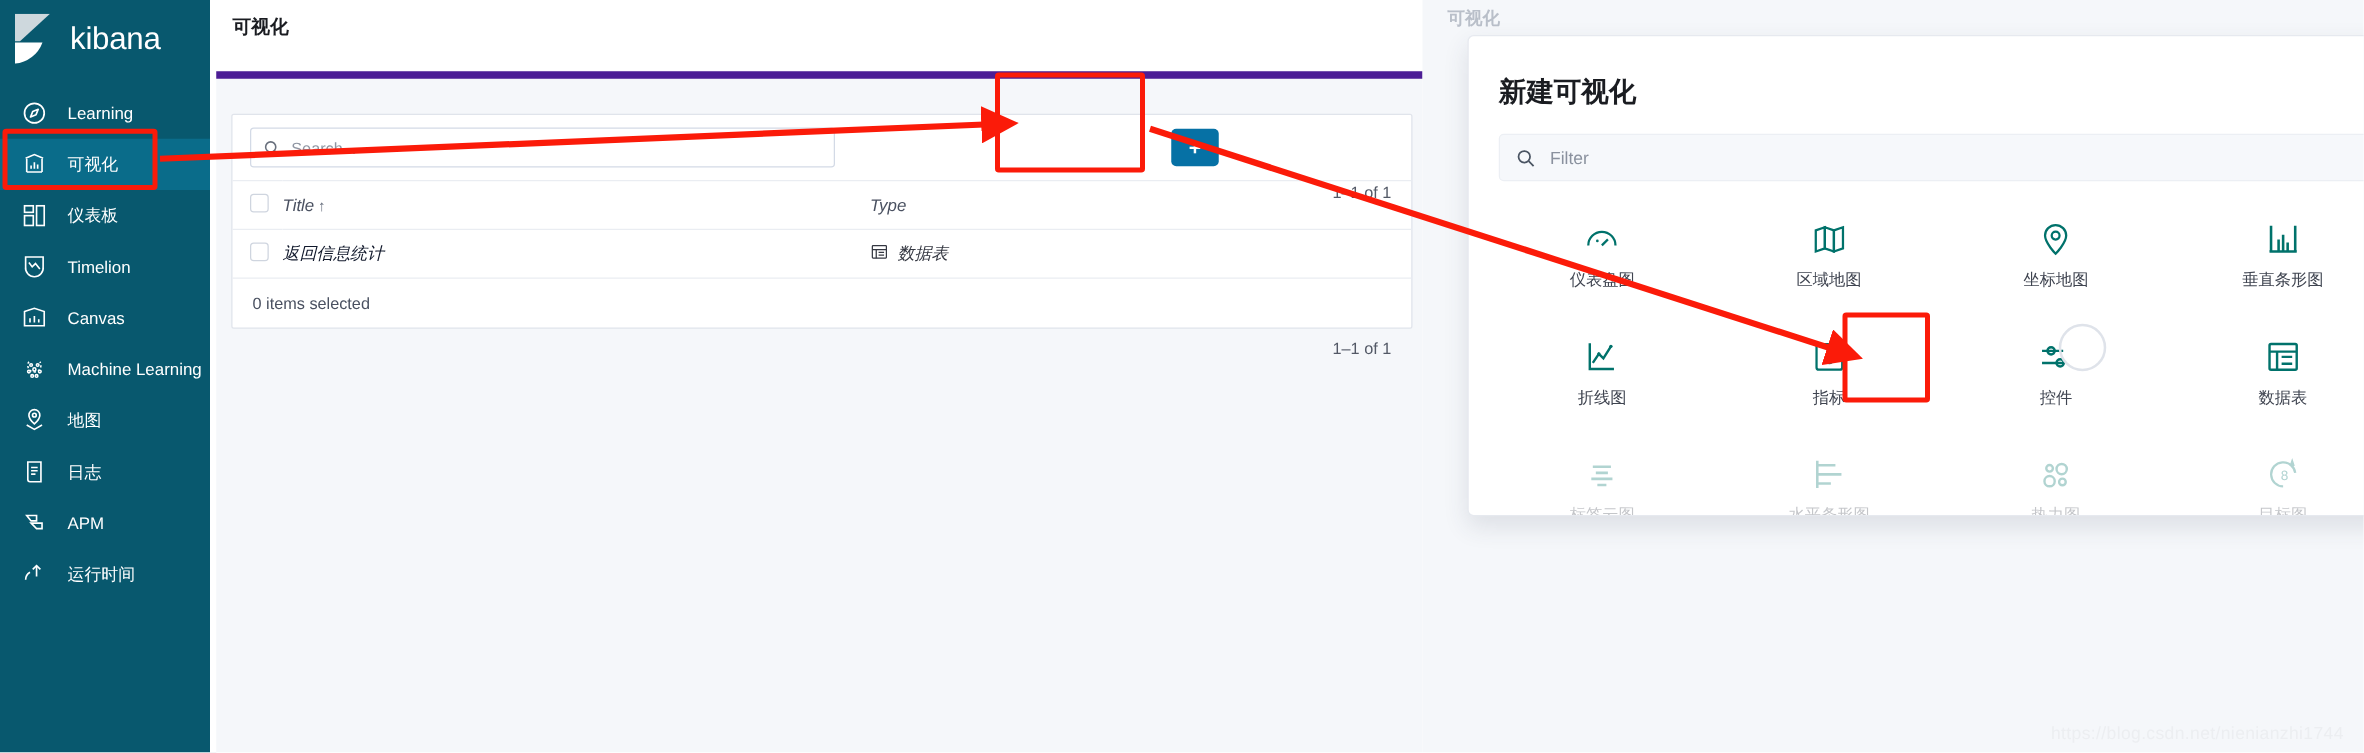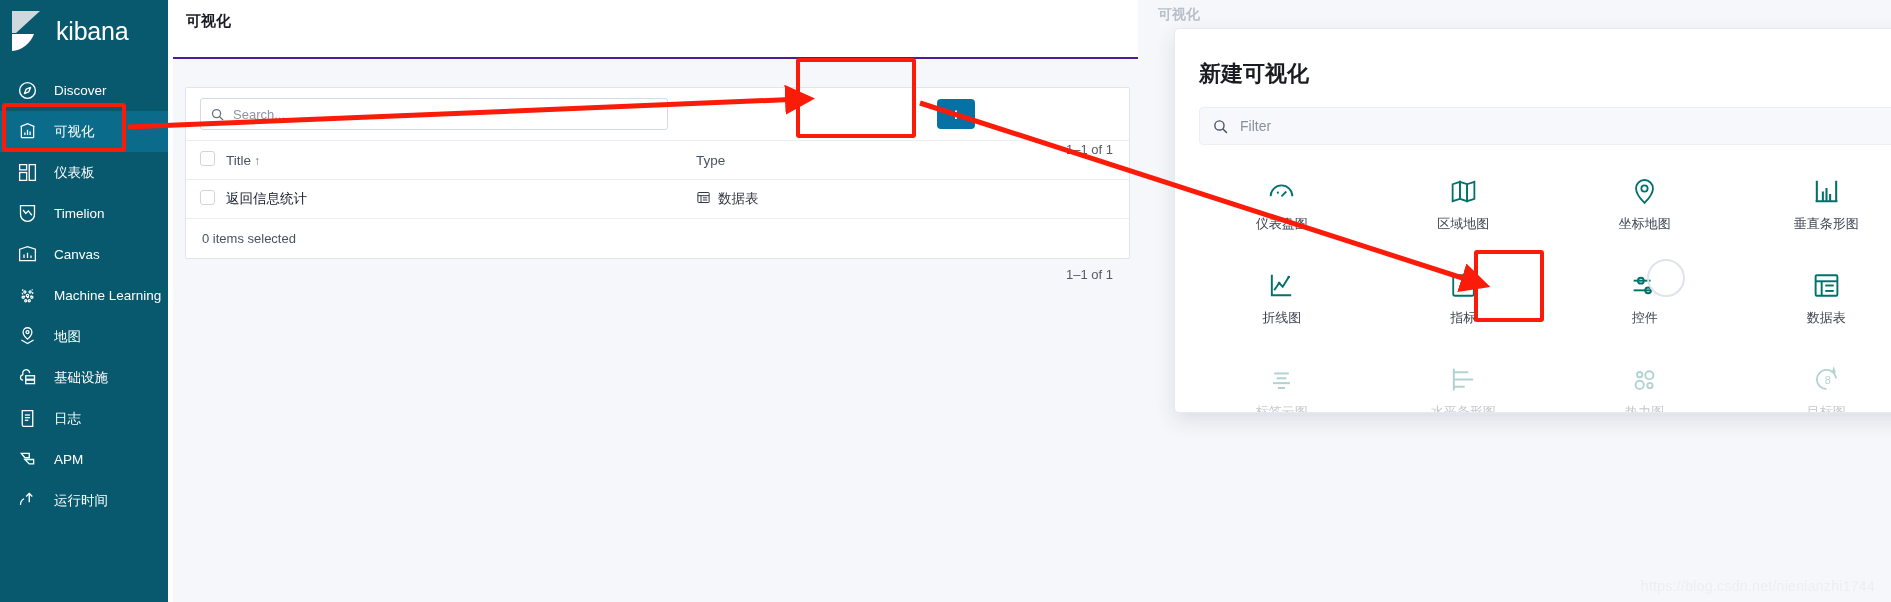--- a/index.html
+++ b/index.html
@@ -86,21 +86,21 @@
   .main-title {
     font-size: 15px;
     font-weight: bold;
     color: #1a1c21;
   }
   .main-body {
     position: absolute;
     left: 5px; top: 57px;
     width: 965px; bottom: 0;
     background: #f5f7fa;
-    border-top: 2px solid #4c1d95;
+    border-top: 6px solid #4c1d95;
   }
   .panel {
     position: absolute;
     left: 12px; top: 28px;
     width: 945px;
     background: #ffffff;
     border: 1px solid #e0e4eb;
     border-radius: 2px;
   }
   .panel-toolbar {
@@ -164,20 +164,21 @@
     width: 100%;
     border-collapse: collapse;
     table-layout: fixed;
   }
   table.vis-table th,
   table.vis-table td {
     text-align: left;
     font-size: 13.5px;
     padding: 10px 0 10px 0;
     border-top: 1px solid #eaedf2;
+    font-style: italic;
   }
   .col-check { width: 40px; padding-left: 14px !important; }
   .col-title { width: 470px; }
   .col-type  { width: auto; }
   table.vis-table th { color: #4a5161; font-weight: 400; }
   .cbox {
     width: 15px; height: 15px;
     border: 1px solid #cfd5df;
     border-radius: 3px;
     background: #fff;
@@ -327,21 +328,21 @@
 
     <div class="nav">
 
       <div class="nav-item">
         <span class="nav-icon">
           <svg viewBox="0 0 24 24" fill="none" stroke="#ffffff" stroke-width="1.6">
               <circle cx="12" cy="12" r="9"></circle>
               <path d="M15.5 8.5l-2 5-5 2 2-5z" stroke-linejoin="round"></path>
             </svg>
         </span>
-        <span class="nav-label">Discover</span>
+        <span class="nav-label">Learning</span>
       </div>
 
       <div class="nav-item active">
         <span class="nav-icon">
           <svg viewBox="0 0 24 24" fill="none" stroke="#ffffff" stroke-width="1.5">
             <path d="M4 6.5L12 3l8 3.5"></path>
               <path d="M5 7v12"></path>
               <path d="M19 7v12"></path>
               <path d="M5 19h14"></path>
             <path d="M9 16v-3"></path>
@@ -405,31 +406,20 @@
         <span class="nav-icon">
           <svg viewBox="0 0 24 24" fill="none" stroke="#ffffff" stroke-width="1.5">
             <path d="M12 2a5 5 0 015 5c0 3.5-5 8-5 8S7 10.5 7 7a5 5 0 015-5z"></path>
               <circle cx="12" cy="7" r="1.7"></circle>
             <path d="M5 16l7 4 7-4"></path>
           </svg>
         </span>
         <span class="nav-label">地图</span>
       </div>
 
-      <div class="nav-item">
-        <span class="nav-icon">
-          <svg viewBox="0 0 24 24" fill="none" stroke="#ffffff" stroke-width="1.5">
-            <path d="M7 9a4 4 0 117.5-2"></path>
-              <path d="M7 9a3 3 0 000 6"></path>
-            <rect x="10" y="10" width="10" height="4"></rect>
-              <rect x="10" y="15" width="10" height="4"></rect>
-          </svg>
-        </span>
-        <span class="nav-label">基础设施</span>
-      </div>
 
       <div class="nav-item">
         <span class="nav-icon">
           <svg viewBox="0 0 24 24" fill="none" stroke="#ffffff" stroke-width="1.5">
             <path d="M6 3h12v18H8a2 2 0 01-2-2z"></path>
               <path d="M9 8h6"></path>
               <path d="M9 11h6"></path>
               <path d="M9 14h4"></path>
           </svg>
         </span>

